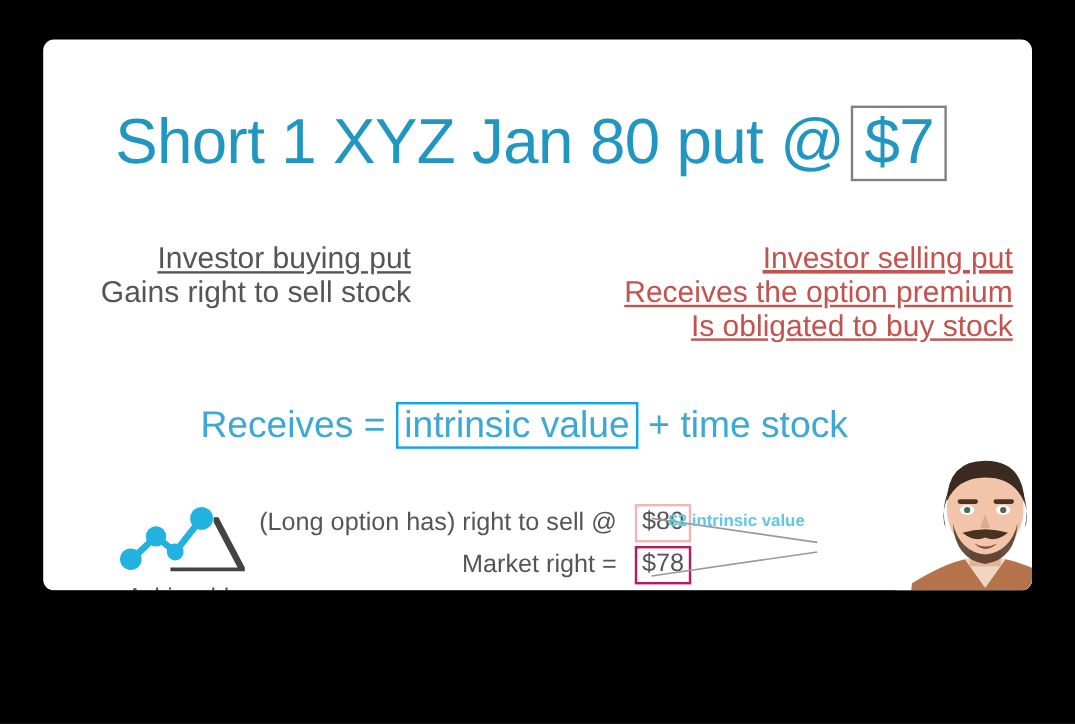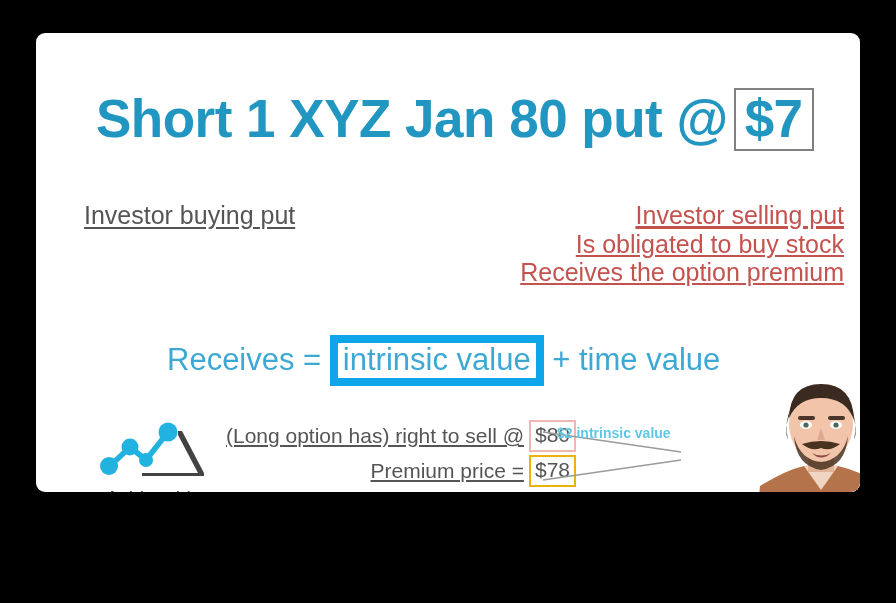--- a/index.html
+++ b/index.html
@@ -28,21 +28,21 @@
     height: 459px;
     background: #ffffff;
     border-radius: 9px;
     overflow: hidden;
   }
   .title {
     position: absolute;
     left: 60px;
     top: 55px;
     font-size: 53px;
-    font-weight: 700;
+    font-weight: 400;
     color: #2196c0;
     letter-spacing: -0.5px;
     white-space: nowrap;
     line-height: 1;
   }
   .title .boxed {
     border: 2px solid #808080;
     padding: 2px 9px 4px 9px;
     margin-left: 6px;
     display: inline-block;
@@ -76,21 +76,21 @@
   .premium {
     position: absolute;
     left: 131px;
     top: 302px;
     font-size: 31px;
     color: #3ca8d4;
     white-space: nowrap;
     line-height: 1.25;
   }
   .premium .boxed {
-    border: 8px solid #0ea5e9;
+    border: 2px solid #0ea5e9;
     padding: 1px 5px 3px 5px;
     display: inline-block;
     line-height: 1;
   }
 
   
   .example {
     position: absolute;
     left: 160px;
     top: 388px;
@@ -99,29 +99,29 @@
     font-size: 21px;
   }
   .ex-row {
     display: flex;
     align-items: center;
     justify-content: flex-end;
     height: 30px;
     white-space: nowrap;
   }
   .ex-row + .ex-row { margin-top: 5px; }
-  .ex-row .label { margin-right: 5px; text-decoration: underline; }
+  .ex-row .label { margin-right: 15px; }
   .boxed-pink {
     border: 2px solid #f0b6b4;
     padding: 0px 4px 2px 4px;
     display: inline-block;
     line-height: 1.25;
   }
   .boxed-red {
-    border: 2px solid #eab308;
+    border: 2px solid #be185d;
     padding: 0px 4px 2px 4px;
     display: inline-block;
     line-height: 1.25;
   }
   .callout {
     position: absolute;
     left: 521px;
     top: 392px;
     font-size: 14px;
     color: #5ec8e6;
@@ -183,41 +183,42 @@
 <div class="player">
 
   <div class="slide">
 
     <div class="title">
       <span>Short 1 XYZ Jan 80 put @</span><span class="boxed">$7</span>
     </div>
 
     <div class="col col-left">
       <span class="line head">Investor buying put</span>
+      <span class="line">Gains right to sell stock</span>
     </div>
 
     <div class="col col-right">
       <span class="line head">Investor selling put</span>
+      <span class="line">Receives the option premium</span>
       <span class="line">Is obligated to buy stock</span>
-      <span class="line">Receives the option premium</span>
     </div>
 
     <div class="premium">
       <span>Receives =</span>
       <span class="boxed">intrinsic value</span>
-      <span>+ time value</span>
+      <span>+ time stock</span>
     </div>
 
     <div class="example">
       <div class="ex-row">
         <span class="label">(Long option has) right to sell @</span>
         <span class="boxed-pink">$80</span>
       </div>
       <div class="ex-row">
-        <span class="label">Premium price =</span>
+        <span class="label">Market right =</span>
         <span class="boxed-red">$78</span>
       </div>
     </div>
 
     <svg class="leaders" viewBox="0 0 190 70">
       <line x1="2" y1="14" x2="140" y2="34" stroke="#9a9a9a" stroke-width="1.4"></line>
       <line x1="2" y1="62" x2="140" y2="42" stroke="#9a9a9a" stroke-width="1.4"></line>
     </svg>
 
     <div class="callout">$2 intrinsic value</div>

